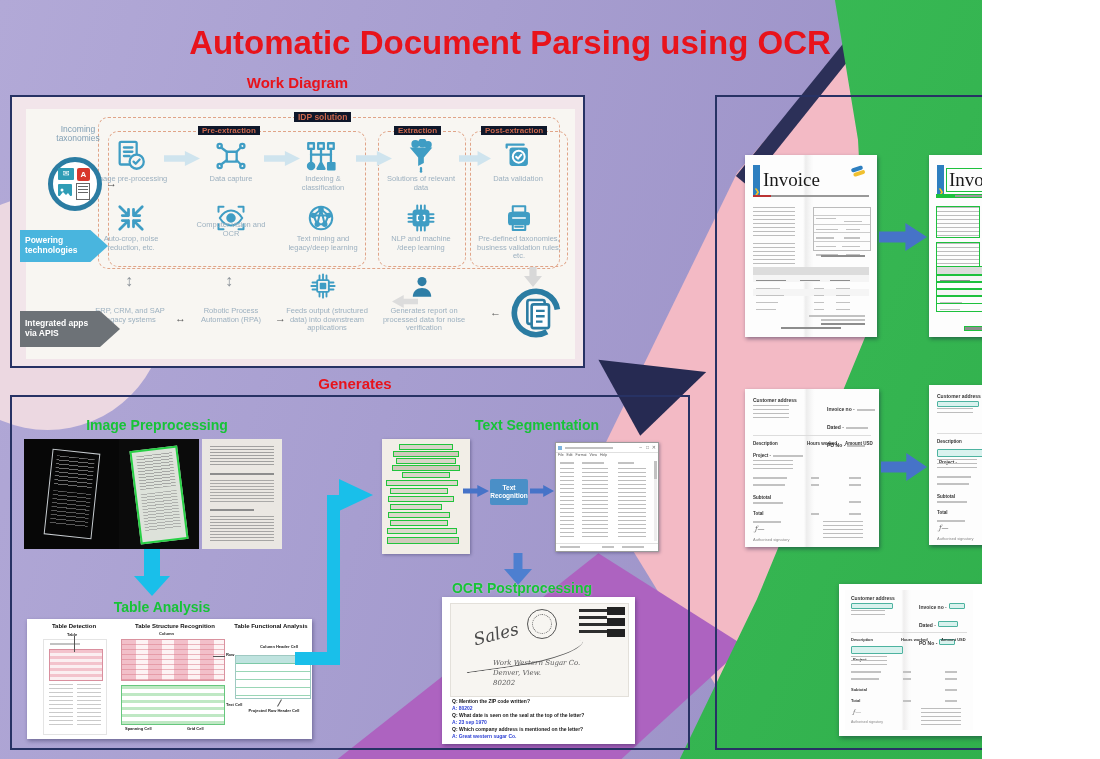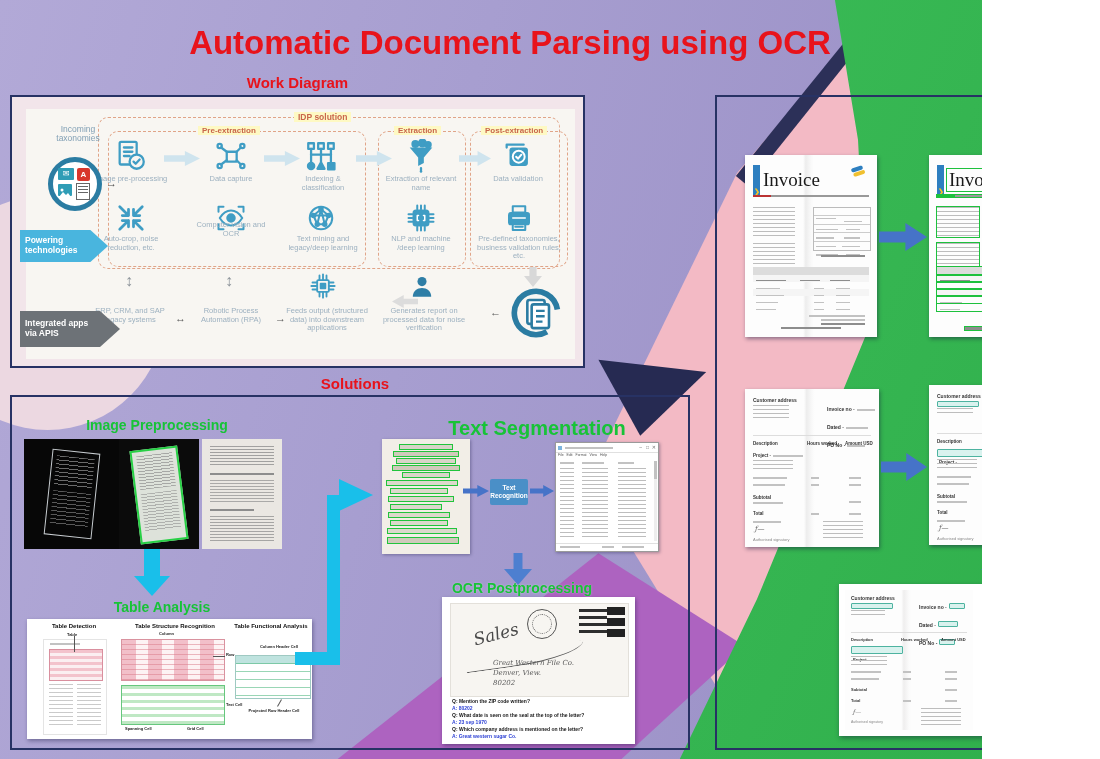--- a/index.html
+++ b/index.html
@@ -12,21 +12,21 @@
   .sk{background:repeating-linear-gradient(to bottom,#bdbdbd 0 1px,transparent 1px 4px)}
   .skd{background:repeating-linear-gradient(to bottom,#8f8f8f 0 1px,transparent 1px 3px)}
   .bar{background:#c2c2c2;height:2px}
   .bard{background:#8d8d8d;height:2px}
   .mdoc{background:linear-gradient(90deg,#fdfdfd 0 44%,#ededed 46%,#f9f9f9 50%,#fdfdfd 52%);box-shadow:1px 2px 4px rgba(20,20,60,.45)}
   .mlabel{font-size:5px;font-weight:bold;color:#333;line-height:6px}
   .mtiny{font-size:4.5px;color:#8a8a8a;line-height:5px}
   .hl{background:#d9f2ee;border:1px solid #4db3a0;border-radius:1px}
   .gb{outline:1px solid #1dc13d}
   .caption{font-size:7.5px;line-height:8.5px;color:#9db1c0;text-align:center}
-  .orange{color:#c9664c;font-weight:bold;font-size:8.5px;background:#fef9c3;padding:0 4px}
+  .orange{color:#c9664c;font-weight:bold;font-size:8.5px;background:#0f172a;padding:0 4px}
   .dash{border:1px dashed #e0a488;border-radius:10px;position:absolute}
   .fatarrow{clip-path:polygon(0 28%,58% 28%,58% 0,100% 50%,58% 100%,58% 72%,0 72%);background:#cfe4ee}
   .bluearrow{clip-path:polygon(0 30%,55% 30%,55% 0,100% 50%,55% 100%,55% 70%,0 70%);background:#4673c8;filter:drop-shadow(0 0 1px #2a4a93)}
   .bluearrow-d{clip-path:polygon(30% 0,70% 0,70% 55%,100% 55%,50% 100%,0 55%,30% 55%);background:#4673c8;filter:drop-shadow(0 0 1px #2a4a93)}
   .cyan{background:#19bfea}
   .qa-q{font-size:5px;line-height:7px;color:#161616;font-weight:bold}
   .qa-a{font-size:5px;line-height:7px;color:#2b3fd4;font-weight:bold}
   .ann{font-size:4px;font-weight:bold;color:#222;line-height:4.5px}
   .ghead{font-size:6px;font-weight:bold;color:#111;text-align:center;line-height:7px}
   .pinktbl{background:repeating-linear-gradient(to bottom,#f3c3cc 0 3px,#fbeff1 3px 6px);border:1px solid #d98f9e}
@@ -43,21 +43,21 @@
   <div class="abs" style="left:0;top:0;width:1100px;height:759px;background:linear-gradient(105deg,#b2a9d7 0%,#a79ed0 38%,#9e94c9 70%,#a79ed0 100%)"></div>
   <div class="abs" style="left:-70px;top:195px;width:235px;height:235px;border-radius:50%;background:#ecd8e1"></div>
   <div class="abs" style="left:0;top:0;width:1100px;height:759px;background:#f3bac5;clip-path:polygon(77.7% 4.6%,92% 27.9%,85.3% 56.9%,66.2% 93%,53.5% 63%,67% 22.8%)"></div>
   <div class="abs" style="left:0;top:0;width:1100px;height:759px;background:#2c3058;clip-path:polygon(77.5% 4.2%,78.6% 5.3%,68% 24.5%,66.9% 23.2%)"></div>
   <div class="abs" style="left:0;top:0;width:1100px;height:759px;background:#ad63c0;clip-path:polygon(30.7% 100%,54.4% 72.9%,67.7% 85.1%,56.5% 100%)"></div>
   <div class="abs" style="left:0;top:0;width:1100px;height:759px;background:#262a52;clip-path:polygon(54.4% 47.4%,64.2% 49%,58.2% 57.4%)"></div>
   <div class="abs" style="left:0;top:0;width:1100px;height:759px;background:linear-gradient(115deg,#45c862 0%,#3abb56 45%,#2fae4b 100%);clip-path:polygon(75.9% 0,100% 0,100% 100%,61.8% 100%,68.8% 79%,78.9% 43.5%,78% 18.4%)"></div>
 
   <div class="abs red" style="left:120px;top:24px;width:780px;font-size:33px">Automatic Document Parsing using OCR</div>
   <div class="abs red" style="left:230px;top:74px;width:135px;font-size:15px">Work Diagram</div>
-  <div class="abs red" style="left:300px;top:375px;width:110px;font-size:15px">Solutions</div>
+  <div class="abs red" style="left:300px;top:375px;width:110px;font-size:15px">Generates</div>
 
   <div class="panel" style="left:10px;top:95px;width:575px;height:273px;background:#f2e5ea">
     <div class="abs" style="left:14px;top:12px;width:549px;height:250px;background:#f8f6f2">
 
       <div class="dash" style="left:72px;top:8px;width:460px;height:150px"></div>
       <div class="abs orange" style="left:268px;top:3px">IDP solution</div>
       <div class="dash" style="left:82px;top:22px;width:256px;height:134px"></div>
       <div class="abs orange" style="left:172px;top:17px;font-size:8px">Pre-extraction</div>
       <div class="dash" style="left:352px;top:22px;width:86px;height:134px"></div>
       <div class="abs orange" style="left:368px;top:17px;font-size:8px">Extraction</div>
@@ -102,21 +102,21 @@
           </svg></div>
       <div class="abs caption" style="left:258px;top:66px;width:78px">Indexing &amp; classification</div>
       <div class="abs" style="left:378px;top:30px"><svg class="ticon" width="34" height="34" viewBox="0 0 24 24">
             <circle cx="8" cy="3.5" r="2" fill="#3f9dc4"></circle>
             <circle cx="13" cy="2.8" r="2.4" fill="#3f9dc4"></circle>
             <circle cx="17" cy="4" r="1.8" fill="#3f9dc4"></circle>
             <path d="M4 6h16l-6 7v4l-4 2v-6z" fill="#3f9dc4" stroke="none"></path>
             <path d="M12 20.5v1.8" stroke="#3f9dc4"></path>
             <circle cx="12" cy="23" r=".9" fill="#3f9dc4" stroke="none"></circle>
           </svg></div>
-      <div class="abs caption" style="left:358px;top:66px;width:74px">Extraction of relevant name</div>
+      <div class="abs caption" style="left:358px;top:66px;width:74px">Solutions of relevant data</div>
       <div class="abs" style="left:475px;top:30px"><svg class="ticon" width="34" height="34" viewBox="0 0 24 24">
             <path d="M4 6V4h12"></path>
             <rect x="6" y="6" width="13" height="13" rx="2" fill="#3f9dc4" stroke="none"></rect>
             <circle cx="12.5" cy="12.5" r="4.2" fill="none" stroke="#fff" stroke-width="1.4"></circle>
             <path d="M10.7 12.5l1.3 1.4 2.4-2.8" stroke="#fff" stroke-width="1.4"></path>
           </svg></div>
       <div class="abs caption" style="left:455px;top:66px;width:74px">Data validation</div>
 
       <div class="abs fatarrow" style="left:138px;top:42px;width:36px;height:15px"></div>
       <div class="abs fatarrow" style="left:238px;top:42px;width:36px;height:15px"></div>
@@ -273,21 +273,21 @@
         <div style="position:absolute;inset:0;background:repeating-linear-gradient(to bottom,transparent 0 7px,rgba(70,180,120,.55) 7px 8px)"></div>
       </div>
       <div class="abs" style="left:252px;top:80px;width:1px;height:8px;background:#555;transform:rotate(30deg)"></div>
       <div class="abs ann" style="left:214px;top:90px;width:66px;text-align:center">Projected Row Header Cell</div>
     </div>
 
     <div class="abs cyan" style="left:283px;top:255px;width:33px;height:13px"></div>
     <div class="abs cyan" style="left:315px;top:98px;width:13px;height:170px"></div>
     <div class="abs cyan" style="left:327px;top:82px;width:34px;height:32px;clip-path:polygon(0 0,100% 50%,0 100%)"></div>
 
-    <div class="abs greenlbl" style="left:435px;top:20px;width:180px;font-size:20px">Text Segmentation</div>
+    <div class="abs greenlbl" style="left:435px;top:20px;width:180px;font-size:14px">Text Segmentation</div>
 
     <div class="abs" style="left:370px;top:42px;width:88px;height:115px;background:#f2eee7;box-shadow:1px 1px 3px rgba(20,20,60,.35);padding-top:4px;box-sizing:border-box">
       <div style="margin:1px auto;width:52px;height:4px;border:1px solid #21c43c;background:#d8d4c8"></div>
       <div style="margin:1px auto;width:64px;height:4px;border:1px solid #21c43c;background:#cfcabb"></div>
       <div style="margin:1px auto;width:58px;height:4px;border:1px solid #21c43c;background:#d8d4c8"></div>
       <div style="margin:1px auto;width:66px;height:4px;border:1px solid #21c43c;background:#cfcabb"></div>
       <div style="margin:1px auto;width:46px;height:4px;border:1px solid #21c43c;background:#d8d4c8"></div>
       <div style="margin:2px 4px;width:70px;height:4px;border:1px solid #21c43c;background:#dcd8cc"></div>
       <div style="margin:2px 8px;width:56px;height:4px;border:1px solid #21c43c;background:#dcd8cc"></div>
       <div style="margin:2px 6px;width:64px;height:4px;border:1px solid #21c43c;background:#dcd8cc"></div>
@@ -336,21 +336,21 @@
     <div class="abs" style="left:430px;top:200px;width:193px;height:147px;background:#fff;box-shadow:1px 2px 4px rgba(20,20,60,.4)">
       <div class="abs" style="left:8px;top:6px;width:177px;height:92px;background:#f7f5f1;border:1px solid #e3e0da">
         <div class="abs" style="left:76px;top:5px;width:28px;height:28px;border:1px solid #555;border-radius:50%">
             <div style="margin:4px;width:18px;height:18px;border:1px dotted #666;border-radius:50%"></div>
           </div>
         <div class="abs" style="left:128px;top:5px;width:44px;height:26px;background:repeating-linear-gradient(to bottom,#2e2e2e 0 3px,transparent 3px 7px)"></div>
         <div class="abs" style="left:156px;top:3px;width:18px;height:30px;background:repeating-linear-gradient(to bottom,#222 0 8px,#f7f5f1 8px 11px)"></div>
         <div class="abs" style="left:22px;top:20px;font-family:'DejaVu Serif',serif;font-style:italic;font-size:17px;color:#4a4a4a;transform:rotate(-14deg)">Sales</div>
         <div class="abs" style="left:14px;top:44px;width:120px;height:16px;border-bottom:1px solid #5a5a5a;border-radius:0 0 60%/0 0 100% 0;transform:rotate(-8deg)"></div>
         <div class="abs" style="left:42px;top:54px;font-family:'DejaVu Serif',serif;font-style:italic;font-size:7px;line-height:10px;color:#5b5b5b">
-          <div>Great Western File Co.</div>
+          <div>Work Western Sugar Co.</div>
           <div>Denver, View.</div>
           <div>80202</div>
         </div>
       </div>
       <div class="abs" style="left:10px;top:101px;width:176px">
         <div class="qa-q">Q: Mention the ZIP code written?</div>
         <div class="qa-a">A: 80202</div>
         <div class="qa-q">Q: What date is seen on the seal at the top of the letter?</div>
         <div class="qa-a">A: 23 sep 1970</div>
         <div class="qa-q">Q: Which company address is mentioned on the letter?</div>

